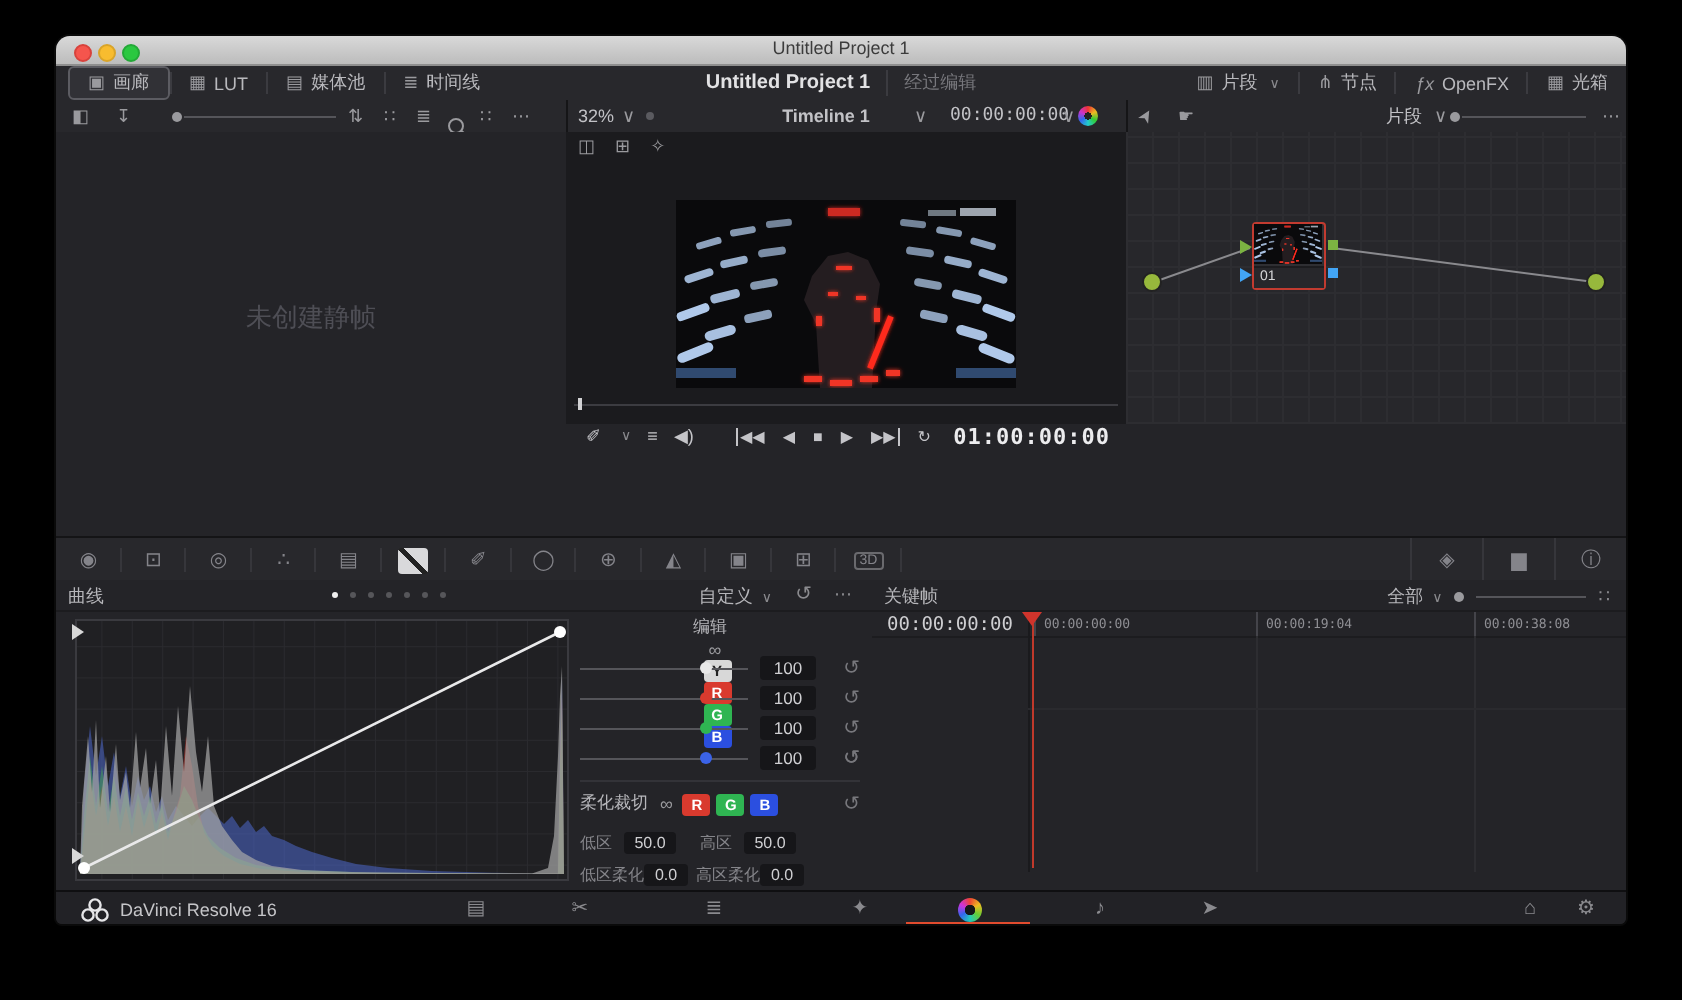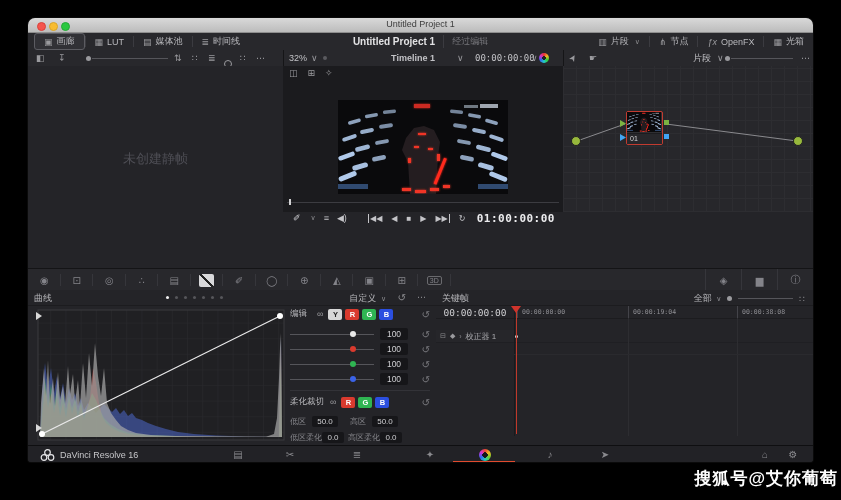--- a/index.html
+++ b/index.html
@@ -449,21 +449,21 @@
         <path fill="rgba(70,180,80,0.45)" d="M4,129 L6,100 9,70 12,95 15,75 18,98 21,80 24,100 27,85 30,102 33,88 36,100 39,90 42,104 45,94 48,108 52,98 56,85 60,92 64,102 68,110 74,116 82,121 92,124.5 110,127 150,128.4 243,128.8 244,75 245,45 246,129 Z"></path>
         <path fill="rgba(168,168,168,0.7)" d="M4,129 L5,95 8,60 10,88 12,52 14,96 17,70 19,98 22,64 24,92 27,78 29,96 32,58 34,86 37,66 39,94 42,72 44,98 47,55 50,90 53,45 56,78 59,35 62,68 65,88 68,60 71,95 75,105 80,112 85,118 92,122 100,125 115,127 140,128 180,128.5 230,128.7 238,126 241,110 243,70 244,40 245,25 246,129 Z"></path>
         <line x1="6" y1="126" x2="244" y2="8" stroke="#e9e9ea" stroke-width="1.3"></line>
         <circle cx="6" cy="126" r="3" fill="#fff"></circle>
         <circle cx="244" cy="8" r="3" fill="#fff"></circle>
         <path d="M0,4 L6,8 L0,12 Z" fill="#d8d8d8"></path>
         <path d="M0,116 L6,120 L0,124 Z" fill="#d8d8d8"></path>
       </svg>
 
       <div class="editctrl">
-        <div class="ec-row" style="top:2px;">
+        <div class="ec-row" style="top:2px;flex-direction:column;">
           <span style="color:#b6b6ba;margin-right:10px;">编辑</span>
           <span class="link-ic">∞</span>
           <span class="ch y">Y</span>
           <span class="ch r">R</span>
           <span class="ch g">G</span>
           <span class="ch b">B</span>
           <span class="reset">↺</span>
         </div>
         <div class="ec-row" style="top:22px;">
           <span class="sl-track">
@@ -533,29 +533,20 @@
       <div class="kf-tcrow">
         <span class="kf-bigtc">00:00:00:00</span>
         <span class="rul-tick" style="left:81px;"></span>
         <span class="rul-lab" style="left:86px;">00:00:00:00</span>
         <span class="rul-tick" style="left:192px;"></span>
         <span class="rul-lab" style="left:197px;">00:00:19:04</span>
         <span class="rul-tick" style="left:301px;"></span>
         <span class="rul-lab" style="left:306px;">00:00:38:08</span>
       </div>
 
-      <div class="kf-row" style="top:40px;">
-        <div class="kf-label">
-          <span class="kicon">⊟</span>
-          <span class="kicon" style="color:#9a9a9e;">◆</span>
-          <span class="kicon">›</span>
-          <span class="kf-name">校正器 1</span>
-        </div>
-        <span class="kf-dot"></span>
-      </div>
 
       <div class="colsep"></div>
       <div class="vgrid" style="left:192px;"></div>
       <div class="vgrid" style="left:301px;"></div>
       <div class="kf-hline"></div>
       <div class="playhead"></div>
       <div class="ph-tri"></div>
     </div>
 
     <div class="bottombar">
@@ -576,14 +567,13 @@
         </span>
       <div class="page-underline"></div>
       <span class="page-ic" style="left:522px;">♪</span>
       <span class="page-ic" style="left:577px;">➤</span>
       <span class="page-ic" style="left:737px;">⌂</span>
       <span class="page-ic" style="left:765px;">⚙</span>
     </div>
 
   </div>
 
-  <div class="watermark">搜狐号@艾你葡萄</div>
 </div>
 
 </body></html>

